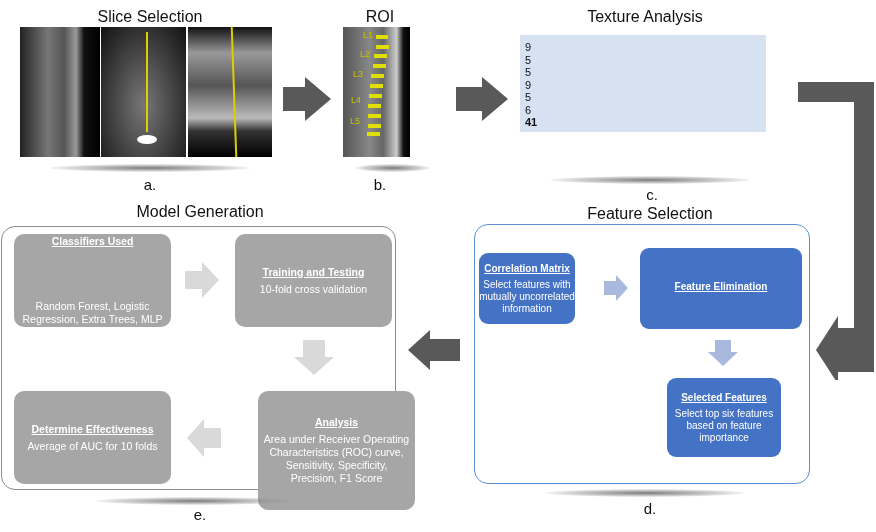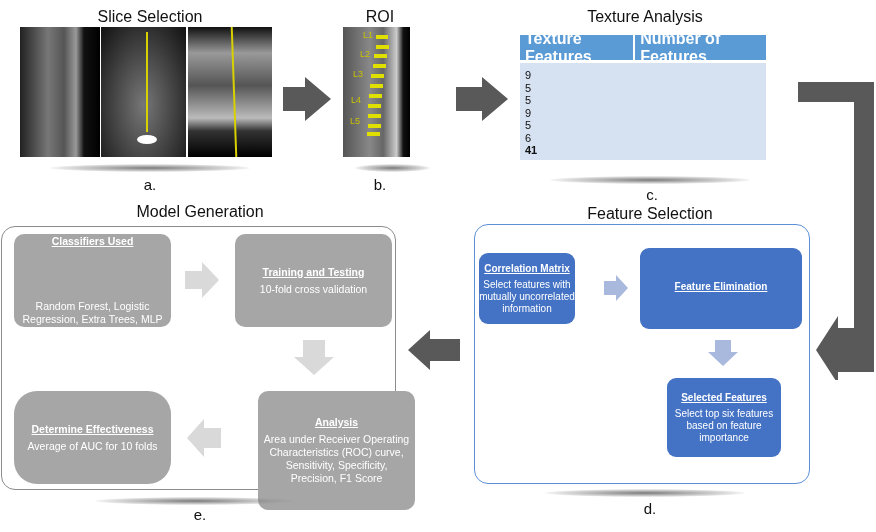--- a/index.html
+++ b/index.html
@@ -58,24 +58,20 @@
 </div>
 <div class="shadow" style="left:355px;top:164px;width:75px;"></div>
 <div class="abs label" style="left:360px;top:176px;width:40px;">b.</div>
 
 <svg class="abs" style="left:456px;top:77px;" width="52" height="44">
   <polygon class="arrow-dark" points="0,10 26,10 26,0 52,22 26,44 26,34 0,34"></polygon>
 </svg>
 
 <div class="abs title" style="left:520px;top:8px;width:250px;">Texture Analysis</div>
 <div class="abs" style="left:520px;top:35px;width:246px;">
-  <div class="tex-head" style="display:flex;height:25px;align-items:center;border-bottom:3px solid #fff;">
-    <div style="width:130px;padding-left:5px;border-right:2px solid #fff;height:100%;display:flex;align-items:center;">Texture Features</div>
-    <div style="padding-left:5px;">Number of Features</div>
-  </div>
   <div class="tex-body" style="display:flex;padding:6px 0 3px 0;font-size:11px;line-height:12.5px;">
     <div style="padding-left:5px;">
       <div>9</div>
       <div>5</div>
       <div>5</div>
       <div>9</div>
       <div>5</div>
       <div>6</div>
       <div style="font-weight:bold;">41</div>
     </div>
@@ -130,18 +126,18 @@
 <svg class="abs" style="left:294px;top:340px;" width="40" height="35">
   <polygon fill="#d9d9d9" points="9,0 31,0 31,17 40,17 20,35 0,17 9,17"></polygon>
 </svg>
 <div class="box-gray" style="left:235px;top:391px;width:157px;height:119px;margin-left:23px;">
   <div class="bhead">Analysis</div>
   <div>Area under Receiver Operating Characteristics (ROC) curve, Sensitivity, Specificity, Precision, F1 Score</div>
 </div>
 <svg class="abs" style="left:187px;top:419px;" width="34" height="38">
   <polygon fill="#d9d9d9" points="34,9 17,9 17,0 0,19 17,38 17,29 34,29"></polygon>
 </svg>
-<div class="box-gray" style="left:14px;top:391px;width:157px;height:93px;border-radius:23px;">
+<div class="box-gray" style="left:14px;top:391px;width:157px;height:93px;">
   <div class="bhead">Determine Effectiveness</div>
   <div>Average of AUC for 10 folds</div>
 </div>
 <div class="shadow" style="left:95px;top:497px;width:200px;"></div>
 <div class="abs label" style="left:180px;top:506px;width:40px;">e.</div>
 
 </body></html>

